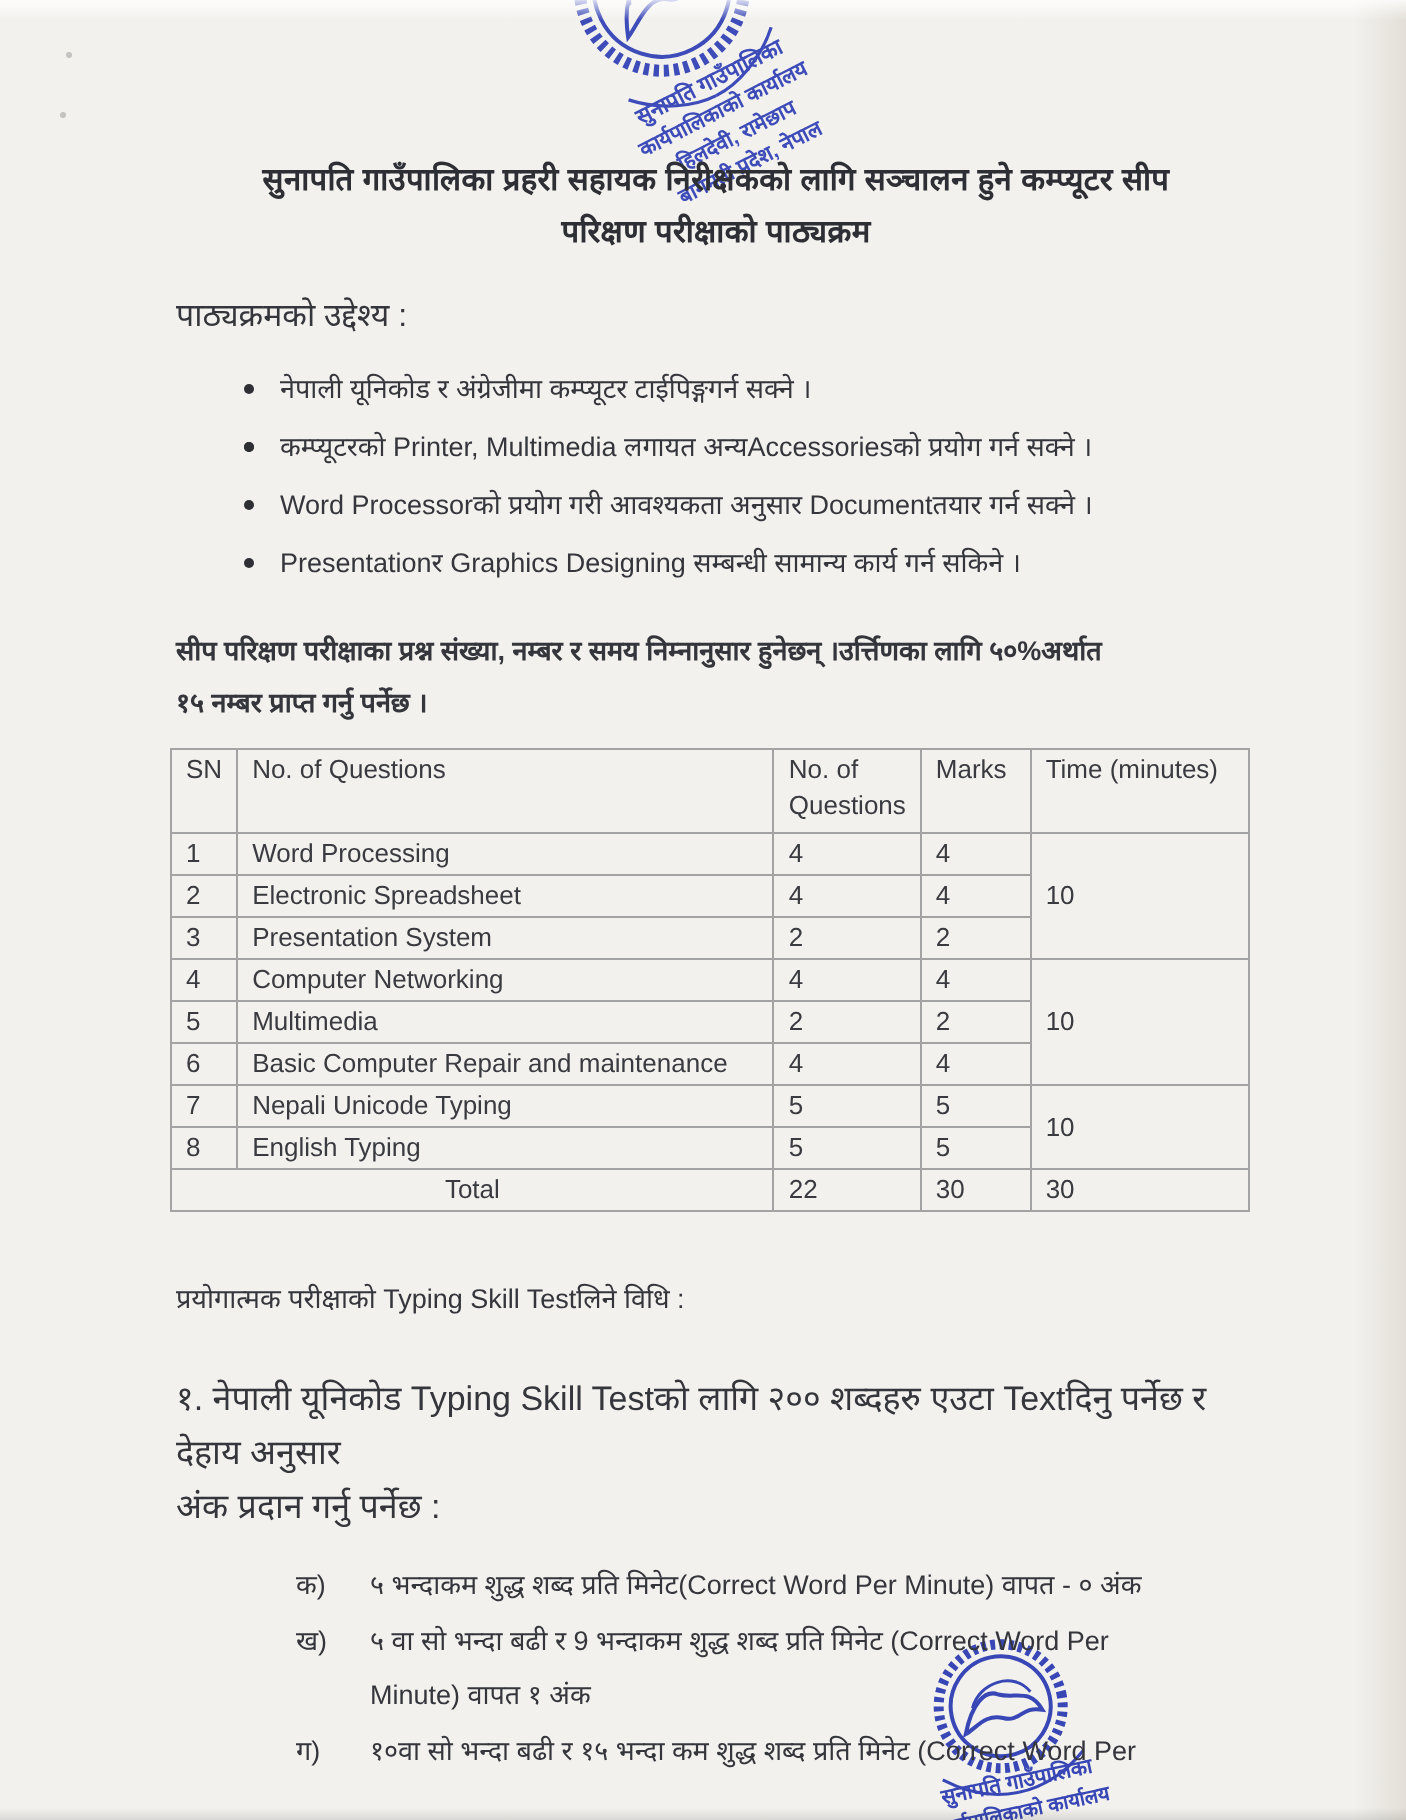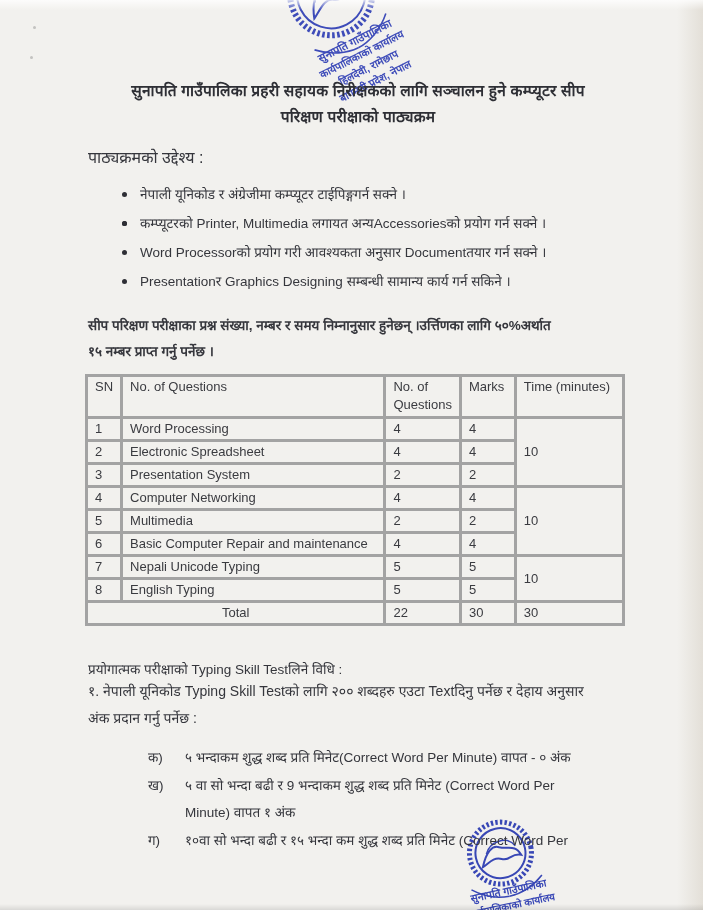--- a/index.html
+++ b/index.html
@@ -29,30 +29,30 @@
   .section-heading{ margin-top:16px; font-size:16px; }
 
   ul.objectives{ list-style:none; margin-top:17px; margin-left:34px; }
   ul.objectives li{ position:relative; padding-left:18px; margin-bottom:10px; font-size:13.5px; line-height:19px;}
   ul.objectives li .dot{ position:absolute; left:0; top:7px; width:5px; height:5px; border-radius:50%; background:#2e2f35;}
 
   .intro{ margin-top:22px; font-size:13.5px; line-height:26px;font-weight:bold;}
 
   table.exam{ border-collapse:collapse; margin-top:9px; width:540px; margin-left:-3px;
     font-size:13px; color:#3a3b40;}
-  table.exam th, table.exam td{ border:3px solid #a3a3a3; padding:1px 7px; text-align:left;
+  table.exam th, table.exam td{ border:1px solid #a3a3a3; padding:1px 7px; text-align:left;
     font-weight:normal; vertical-align:top; line-height:18px;}
   table.exam thead th{ height:42px; }
   table.exam td{ height:19px; }
   table.exam .t-time{ vertical-align:middle; }
   table.exam .total-label{ text-align:center; }
   col.c-sn{width:30px;} col.c-name{width:272px;} col.c-q{width:73px;} col.c-m{width:55px;} col.c-t{width:110px;}
 
   .method-heading{ margin-top:34px; font-size:13.5px; }
-  .typing-para{ margin-top:0; font-size:14px; line-height:27px; }
+  .typing-para{ margin-top:28px; font-size:17px; line-height:27px; }
 
   .scoring{ margin-top:12px; margin-left:60px; font-size:13.5px; }
   .scoring-item{ display:flex; margin-bottom:1px; }
   .scoring-letter{ width:37px; flex:0 0 37px; line-height:27px; }
   .scoring-lines div{ line-height:27px; }
 
   
   .stamp{ position:absolute; opacity:.88; pointer-events:none;}
   .stamp svg text{ font-family:"Liberation Sans","DejaVu Sans",sans-serif; font-weight:bold; }
   .stamp-top{ left:262px; top:-58px; transform:rotate(-27deg); }

